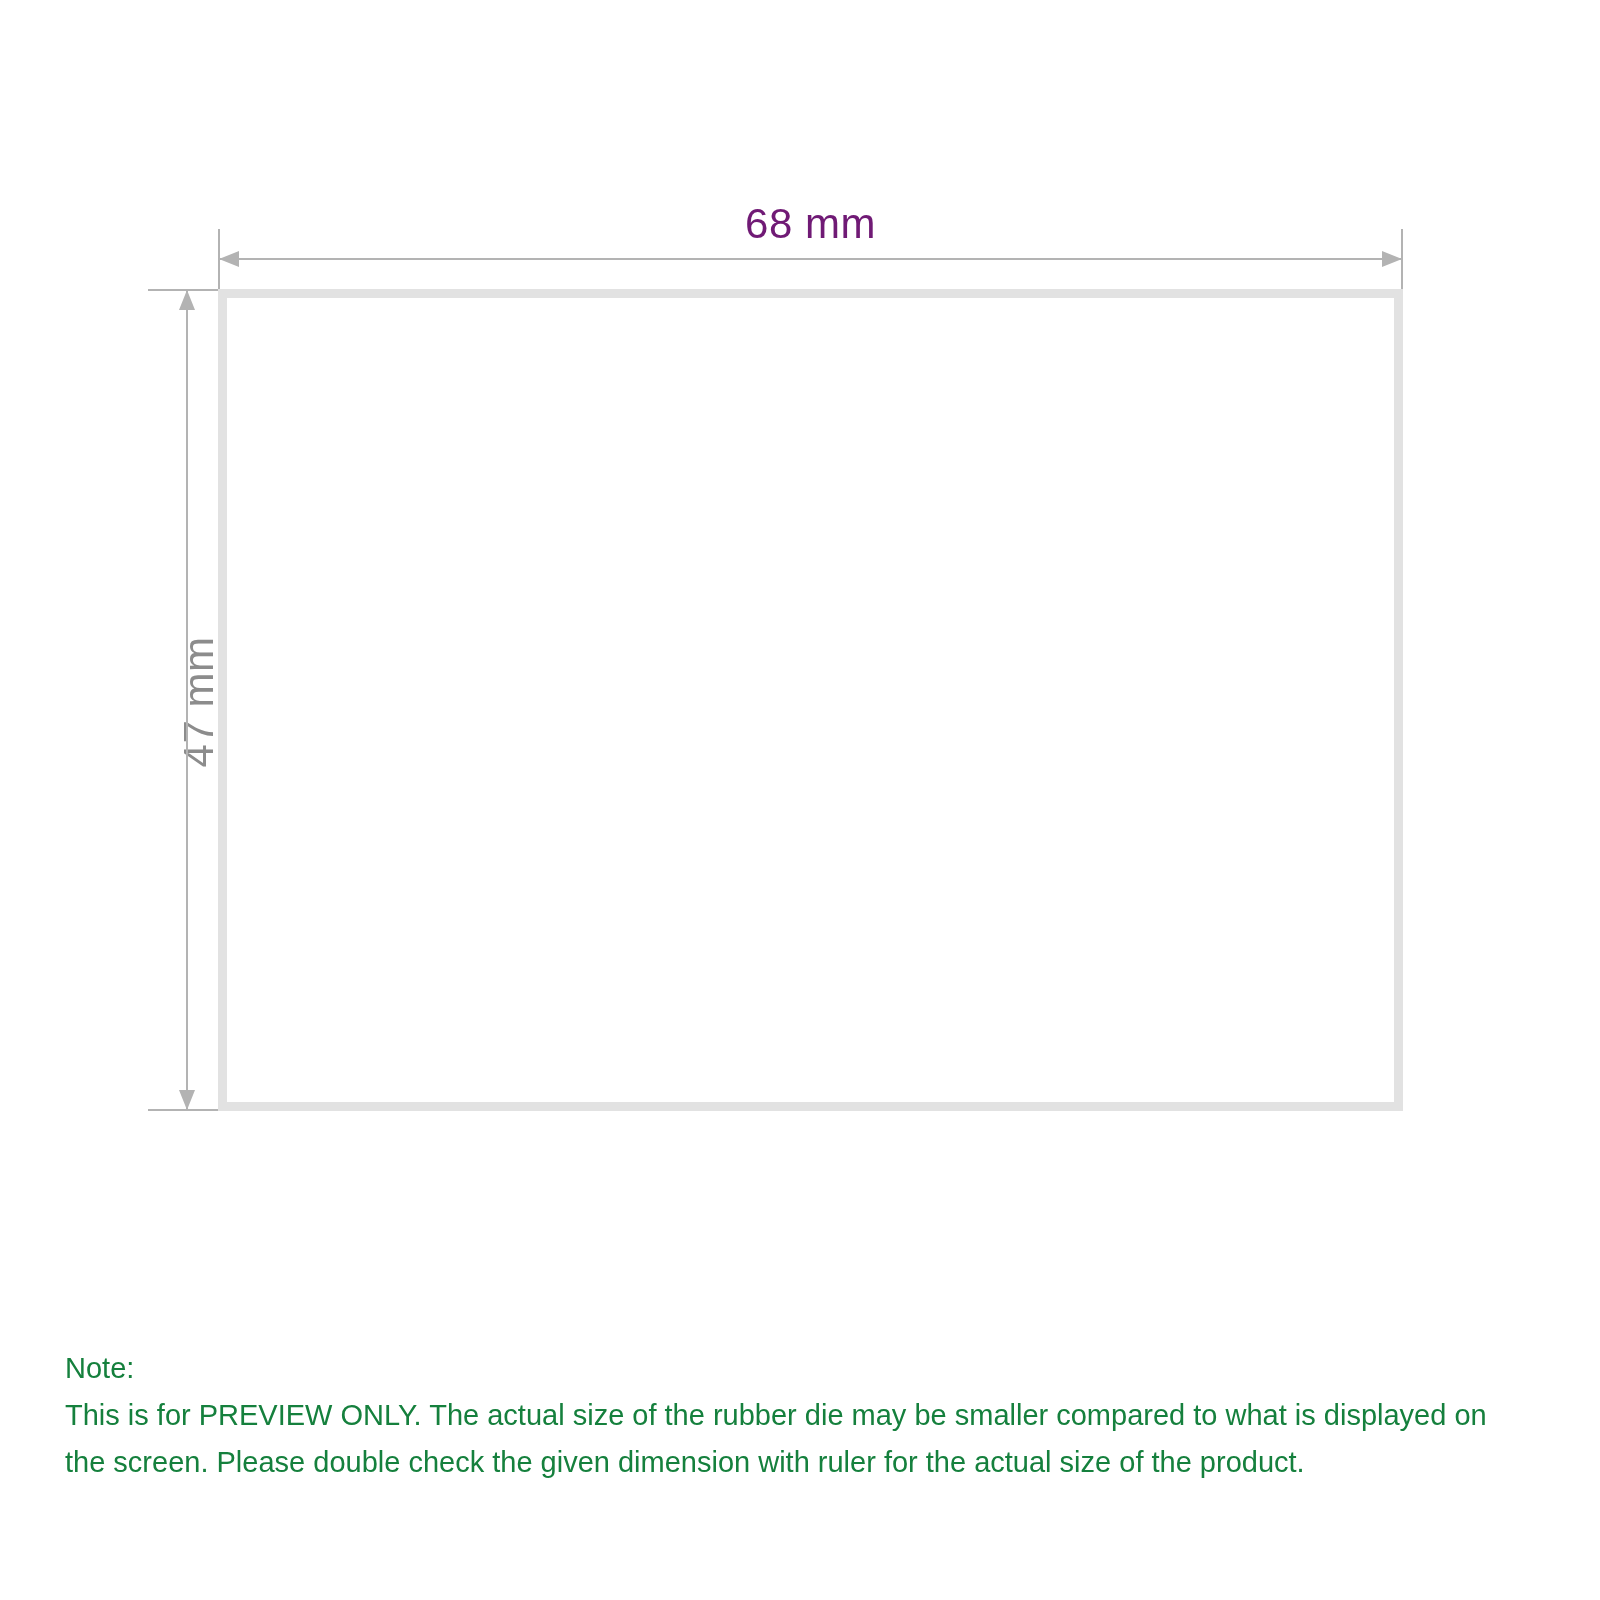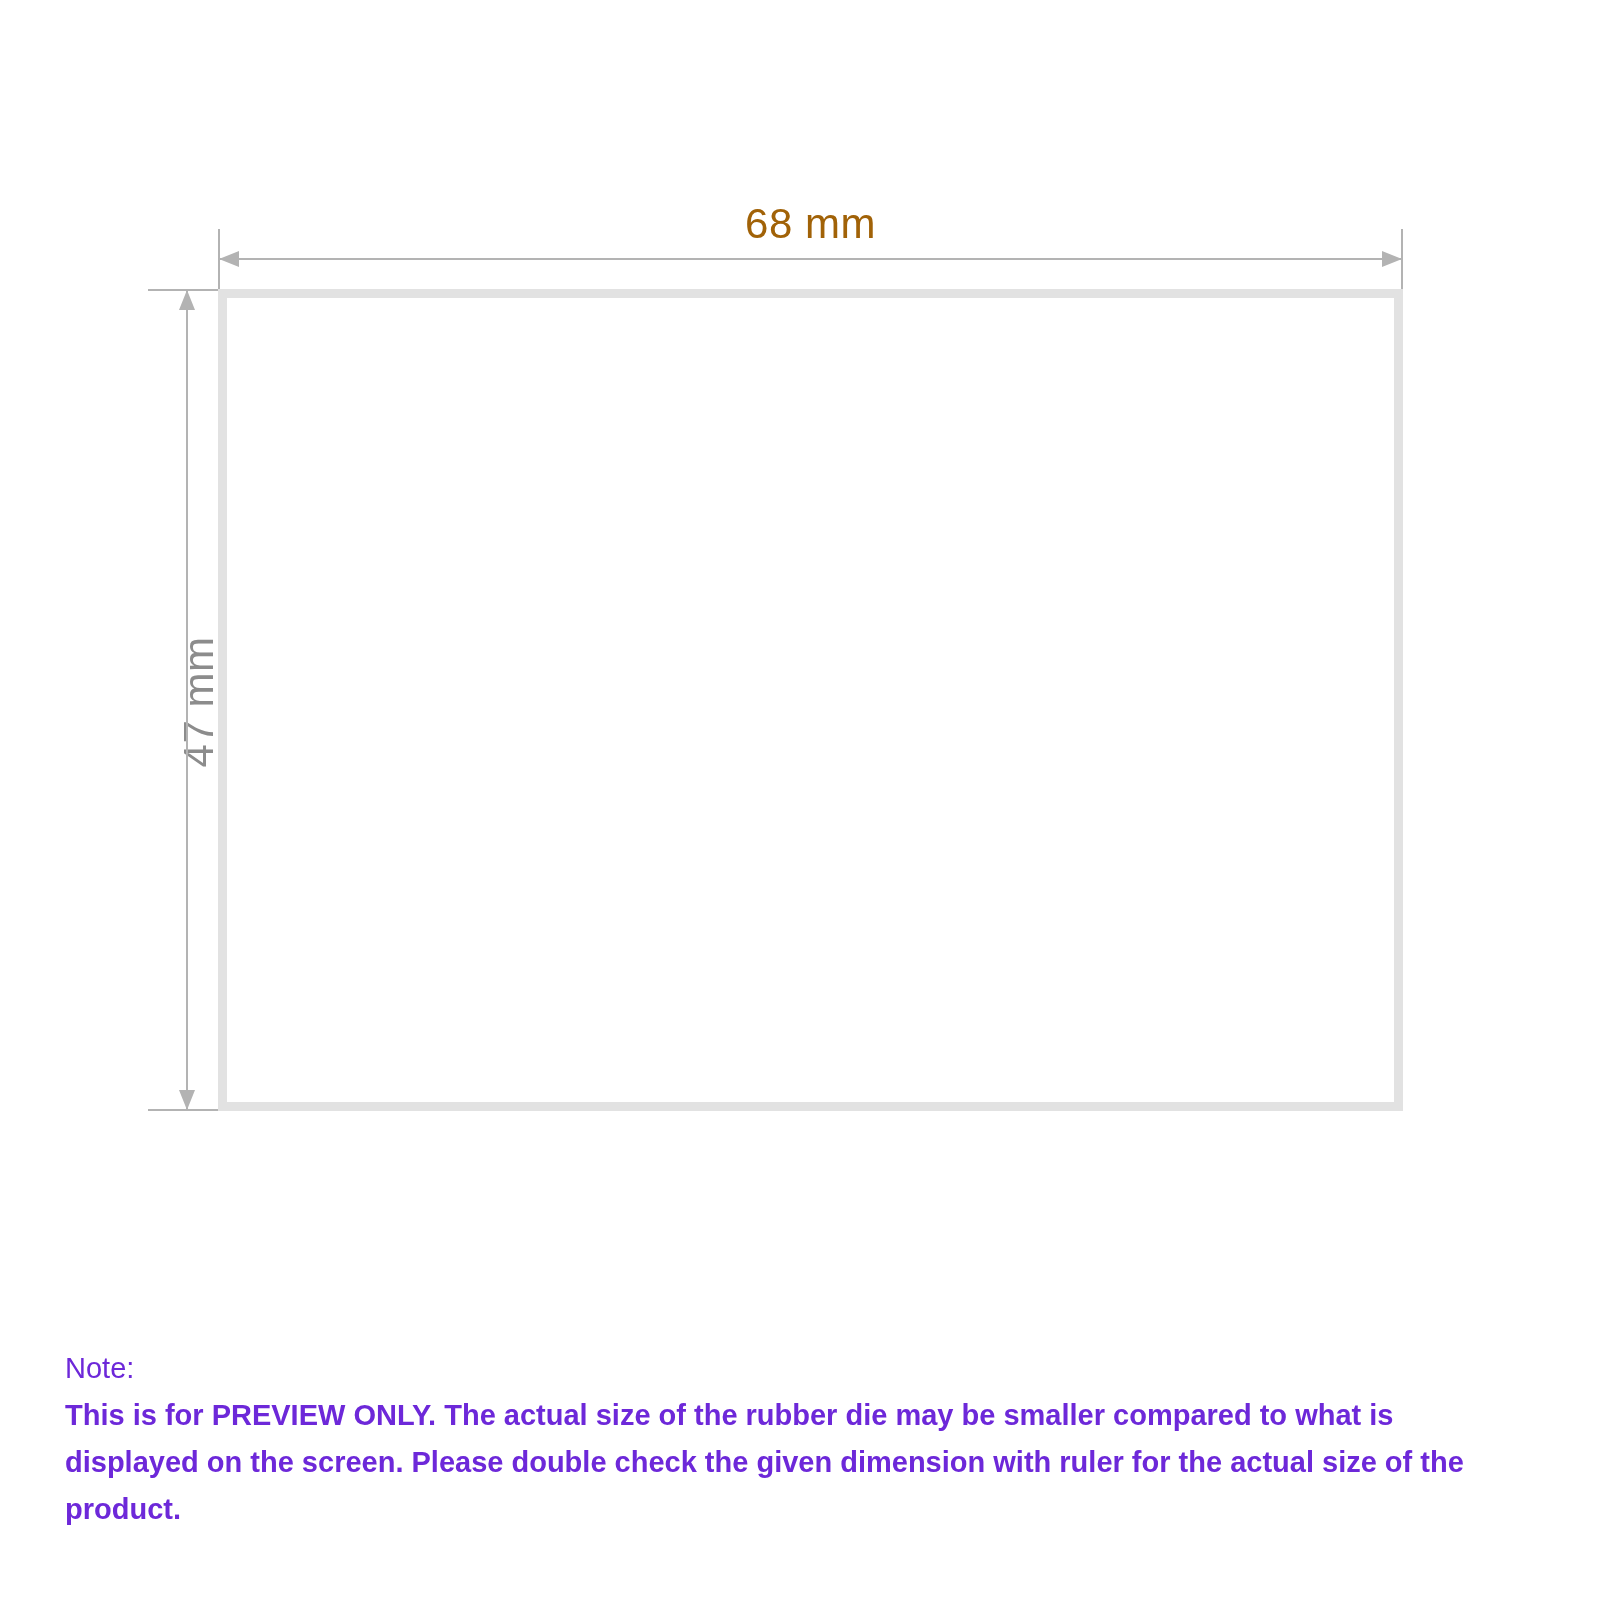--- a/index.html
+++ b/index.html
@@ -45,21 +45,21 @@
     width: 1185px;
     height: 80px;
   }
   #width-dimension .dim-label {
     position: absolute;
     left: 0;
     top: 0;
     width: 100%;
     text-align: center;
     font-size: 42px;
-    color: #a16207;
+    color: #701a75;
     letter-spacing: 0.5px;
   }
   #width-dimension .dim-line {
     position: absolute;
     left: 0;
     top: 58px;
     width: 100%;
     height: 2px;
     background: #b3b3b3;
   }
@@ -147,28 +147,27 @@
   }
 
   
   #note-block {
     position: absolute;
     left: 65px;
     top: 1345px;
     width: 1470px;
     font-size: 29px;
     line-height: 47px;
-    color: #6d28d9;
+    color: #15803d;
   }
   #note-block .note-heading {
     display: block;
   }
   #note-block .note-line {
     display: block;
-    font-weight: bold;
   }
 </style>
 </head>
 <body>
 
 <div id="preview-diagram">
 
   <div id="width-dimension">
     <div class="dim-label">68 mm</div>
     <div class="tick-left"></div>

